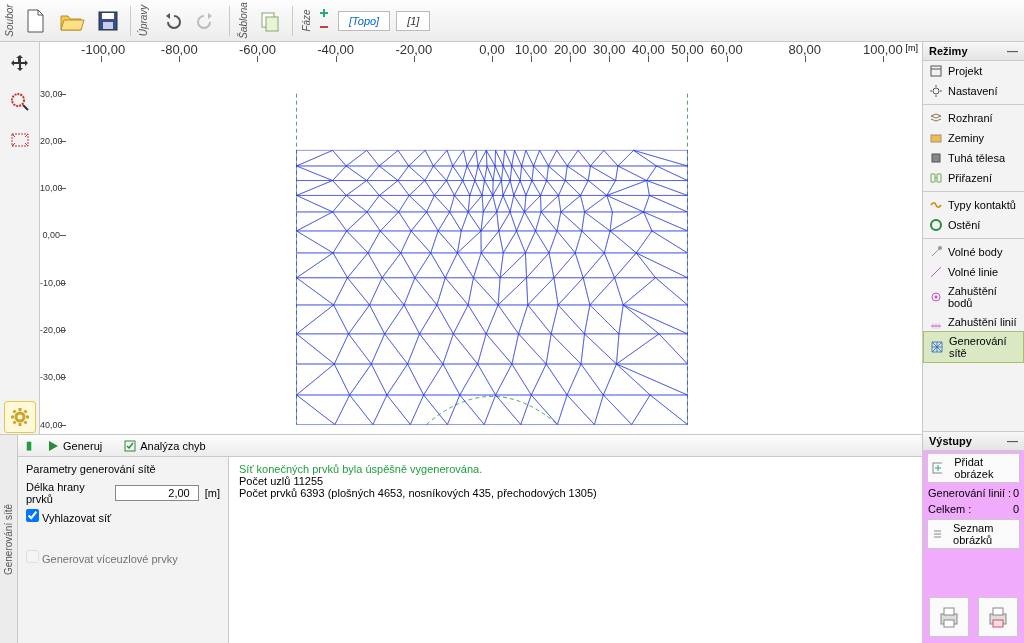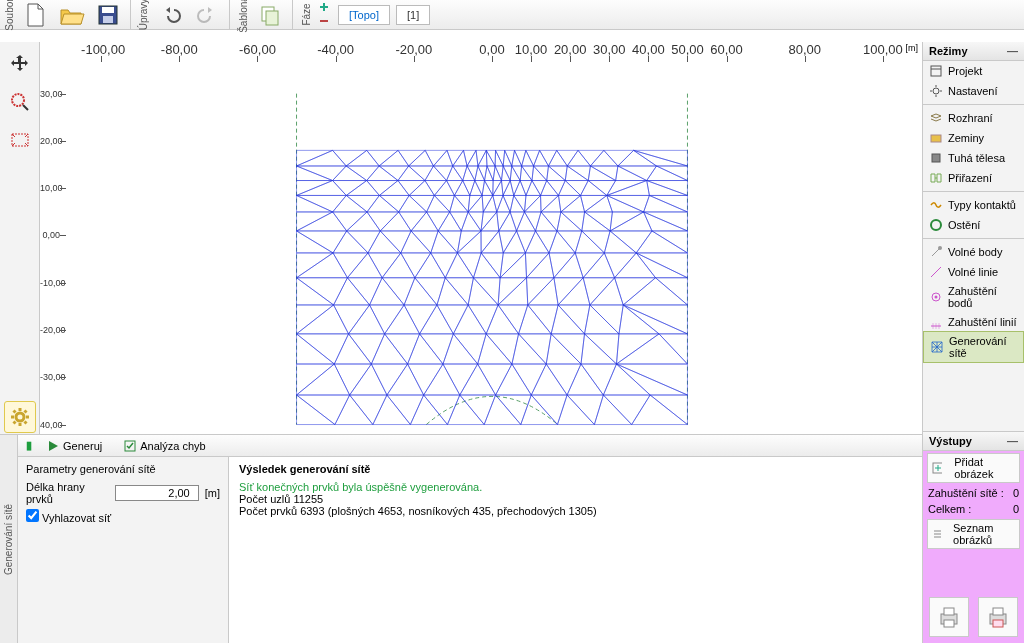--- a/index.html
+++ b/index.html
@@ -1,19 +1,19 @@
 <!DOCTYPE html>
 <html><head>
 <meta charset="utf-8">
 <style>
 * { box-sizing: border-box; margin: 0; padding: 0; font-family: "Segoe UI", Tahoma, sans-serif; font-size: 11px; }
 body { width: 1024px; height: 643px; overflow: hidden; background: #fff; position: relative; }
 
 
-.topbar { height: 30px; background: linear-gradient(#fdfdfd,#ececec); border-bottom: 1px solid #c9c9c9; display: flex; align-items: center; }
+.topbar { height: 42px; background: linear-gradient(#fdfdfd,#ececec); border-bottom: 1px solid #c9c9c9; display: flex; align-items: center; font-style: italic; }
 .vlabel { width: 18px; height: 38px; display: flex; align-items: center; justify-content: center; color:#555; }
 .vlabel span { transform: rotate(-90deg); white-space: nowrap; font-size: 10px; }
 .tbtn { width: 34px; height: 36px; display: flex; align-items: center; justify-content: center; border: 1px solid transparent; border-radius: 3px; margin: 0 1px; }
 .tsep { width: 1px; height: 30px; background: #c9c9c9; margin: 0 4px; }
 .phasebox { padding: 3px 10px; border: 1px solid #bbb; background:#fff; margin: 0 3px; color:#333; }
 .phasebox.active { color:#0066cc; }
 
 
 .leftbar { position: absolute; left: 0; top: 42px; width: 40px; bottom: 0; background: #f3f3f3; border-right: 1px solid #c9c9c9; display: flex; flex-direction: column; align-items: center; padding-top: 6px; gap: 6px; }
 .lbbtn { width: 32px; height: 32px; display:flex; align-items:center; justify-content:center; border:1px solid transparent; border-radius:3px; }
@@ -348,23 +348,25 @@
         <div style="margin-bottom:6px">Parametry generování sítě</div>
         <div class="param-row">
           <span>Délka hrany prvků</span>
           <input type="text" value="2,00" style="">
           <span>[m]</span>
         </div>
         <div class="param-row">
             <label><input type="checkbox" checked="" style=""><span>Vyhlazovat síť</span></label>
           </div>
         <div style="height:18px"></div>
+        <div class="param-row">
+            <label style="opacity:.55"><input type="checkbox" disabled="" style=""><span>Generovat víceuzlové prvky</span></label>
+          </div>
       </div>
       <div class="bot-right">
-        <div class="res-title">Výsledek generování sítě</div>
         <div class="success">Síť konečných prvků byla úspěšně vygenerována.</div>
         <div>Počet uzlů 11255</div>
         <div>Počet prvků 6393 (plošných 4653, nosníkových 435, přechodových 1305)</div>
       </div>
     </div>
   </div>
 </div>
 
 <div class="outpanel">
   <div class="rp-head">
@@ -372,21 +374,21 @@
       <span class="minus">—</span>
     </div>
   <div class="out-btn">
       <svg width="12" height="12">
         <rect x="1" y="1" width="10" height="10" fill="none" stroke="#888"></rect>
         <path d="M6 3v6M3 6h6" stroke="#2a8"></path>
       </svg>
       <span>Přidat obrázek</span>
     </div>
   <div class="out-row">
-      <span>Zahuštění sítě :</span>
+      <span>Generování linií :</span>
       <span>0</span>
     </div>
   <div class="out-row">
       <span>Celkem :</span>
       <span>0</span>
     </div>
   <div class="out-btn">
       <svg width="12" height="12">
         <path d="M2 3h8M2 6h8M2 9h8" stroke="#888"></path>
       </svg>

